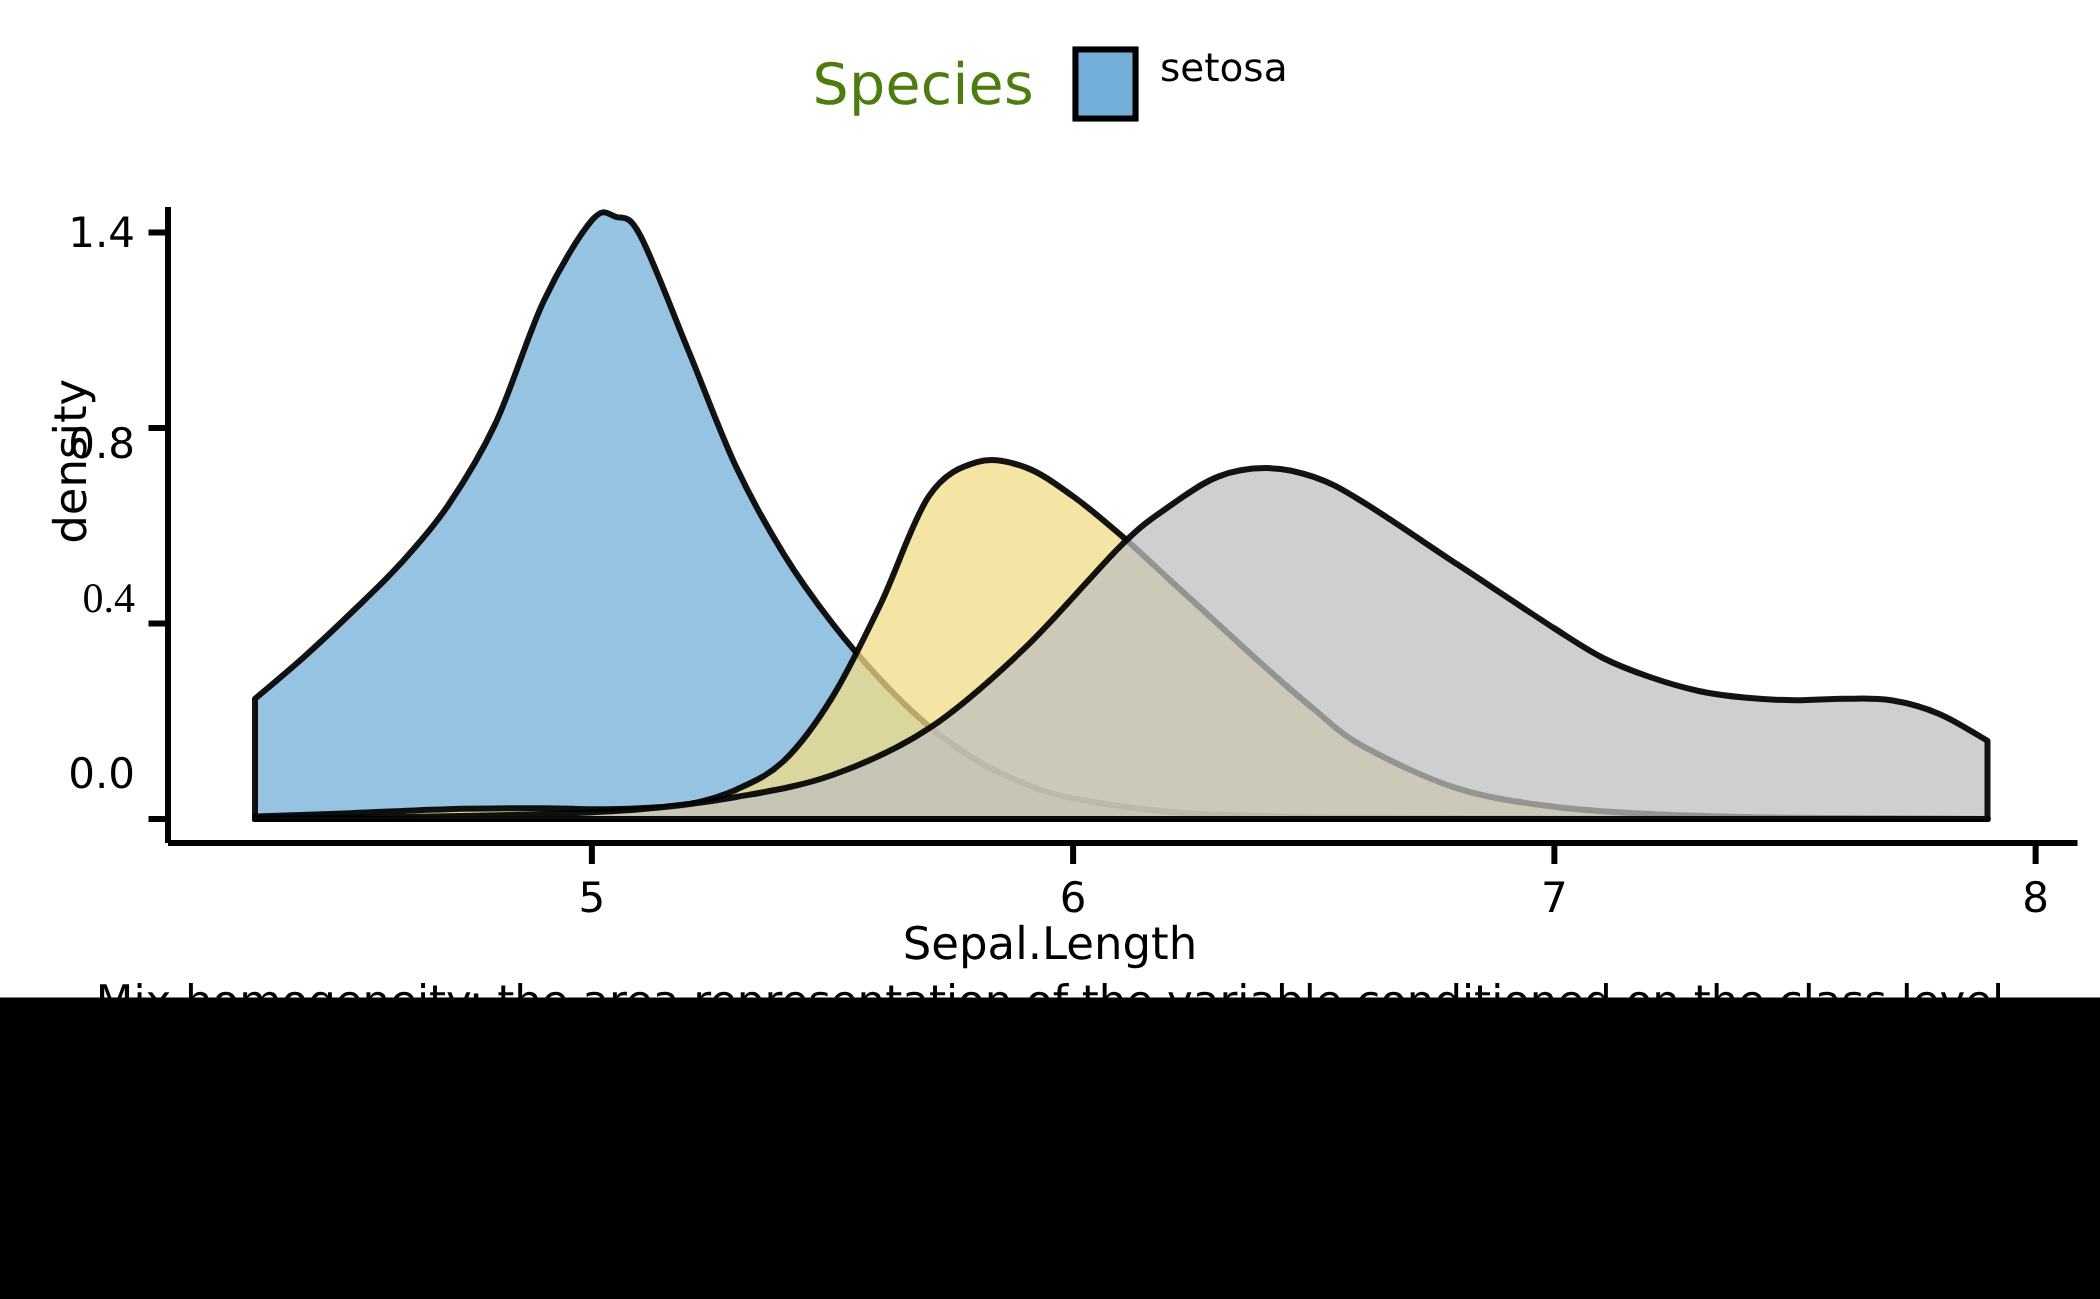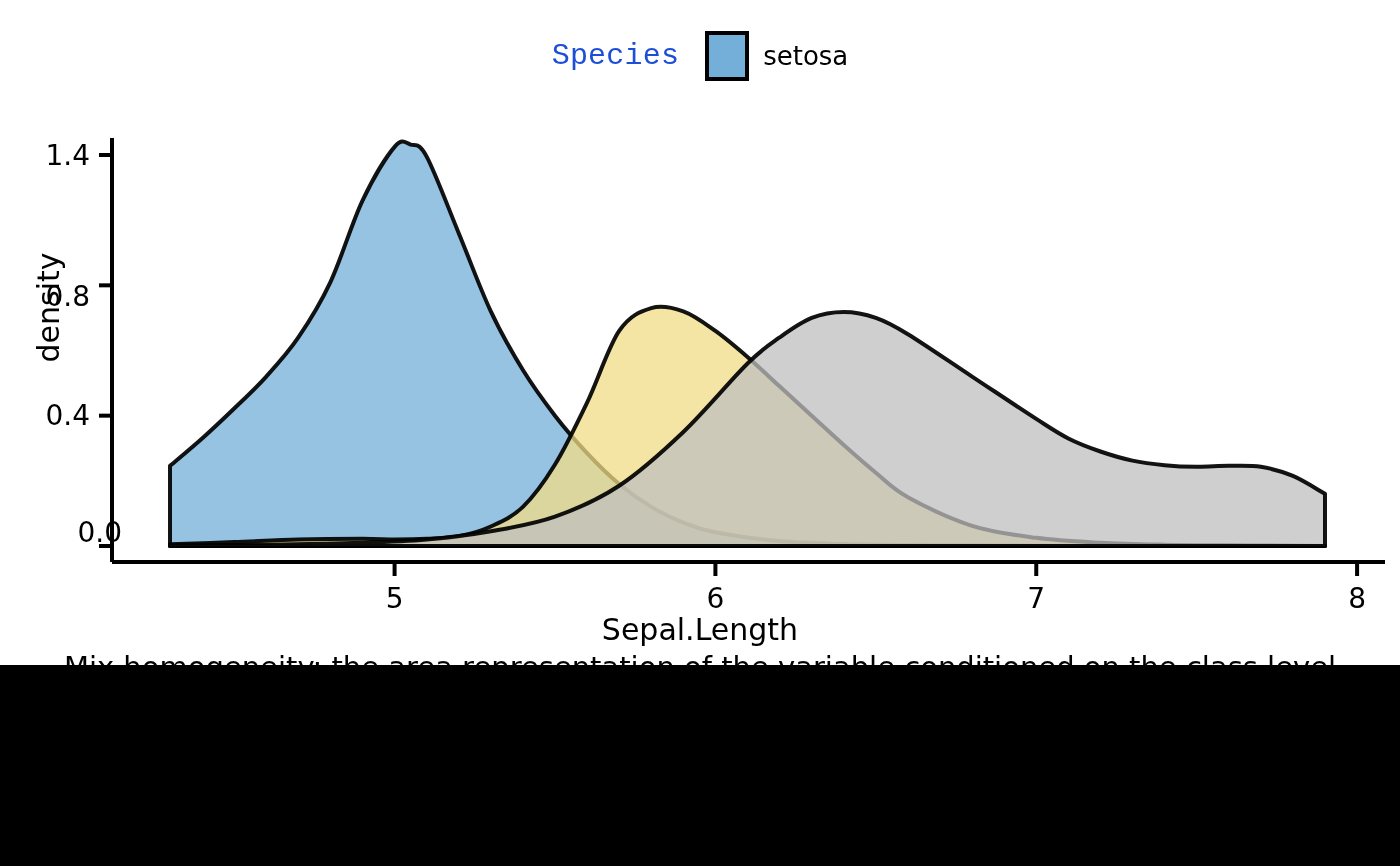--- a/index.html
+++ b/index.html
@@ -27,30 +27,29 @@
     left: 0;
     top: 18px;
     width: 1400px;
     height: 76px;
     display: flex;
     align-items: center;
     justify-content: center;
     gap: 0px;
   }
   .legend-title {
-    font-size: 30px;
-    color: #1d4ed8;
+    font-size: 38px;
+    color: #4d7c0f;
     margin-right: 26px;
     white-space: nowrap;
     letter-spacing: 0.2px;
-    font-family: Liberation Mono, monospace;
   }
   .legend-entry {
     display: flex;
-    align-items: center;
+    align-items: flex-start;
     margin-right: 26px;
   }
   .legend-entry:last-child { margin-right: 0; }
   .legend-key {
     width: 44px;
     height: 50px;
     border: 4px solid #000000;
     box-sizing: border-box;
     margin-right: 14px;
   }
@@ -165,22 +164,22 @@
           <line x1="99" y1="155" x2="112" y2="155" stroke="#000000" stroke-width="4"></line>
           <line x1="394.58333333333337" y1="562" x2="394.58333333333337" y2="576" stroke="#000000" stroke-width="4"></line>
           <line x1="715.4166666666666" y1="562" x2="715.4166666666666" y2="576" stroke="#000000" stroke-width="4"></line>
           <line x1="1036.25" y1="562" x2="1036.25" y2="576" stroke="#000000" stroke-width="4"></line>
           <line x1="1357.0833333333333" y1="562" x2="1357.0833333333333" y2="576" stroke="#000000" stroke-width="4"></line>
         </g>
       </svg>
 
     <div class="axis-title-y">density</div>
     <div class="axis-title-x">Sepal.Length</div>
-  <div class="tick-label y" style="left: 0px; top: 532px; width: 90px; padding-left: 32px;">0.0</div>
-      <div class="tick-label y" style="left: 0px; top: 415px; width: 90px;">0.4</div>
+  <div class="tick-label y" style="left: 0px; top: 516px; width: 90px;">0.0</div>
+      <div class="tick-label y" style="left: 0px; top: 400px; width: 90px; font-family: Liberation Serif, serif;">0.4</div>
       <div class="tick-label y" style="left: 0px; top: 296px; width: 90px;">0.8</div>
       <div class="tick-label y" style="left: 0px; top: 155px; width: 90px;">1.4</div>
       <div class="tick-label x" style="left: 394.583px; top: 582px;">5</div>
       <div class="tick-label x" style="left: 715.417px; top: 582px;">6</div>
       <div class="tick-label x" style="left: 1036.25px; top: 582px;">7</div>
       <div class="tick-label x" style="left: 1357.08px; top: 582px;">8</div>
     </div>
 
   <div class="caption">Mix homogeneity: the area representation of the variable conditioned on the class level</div>
   <div class="black-bar"></div>

